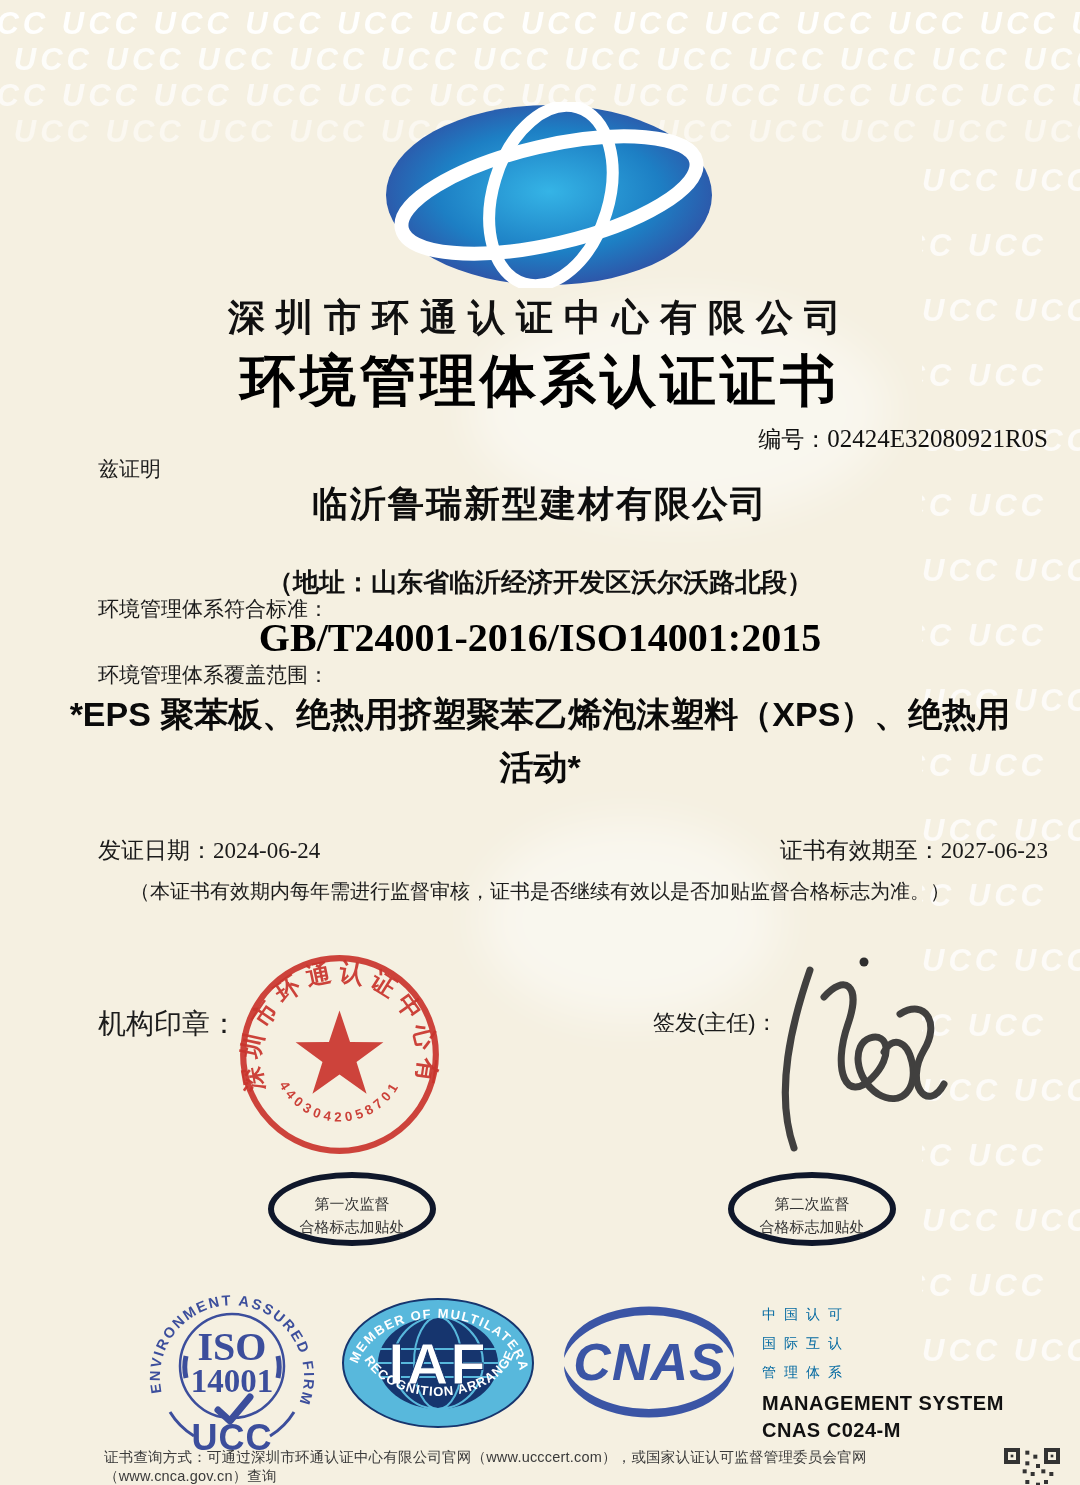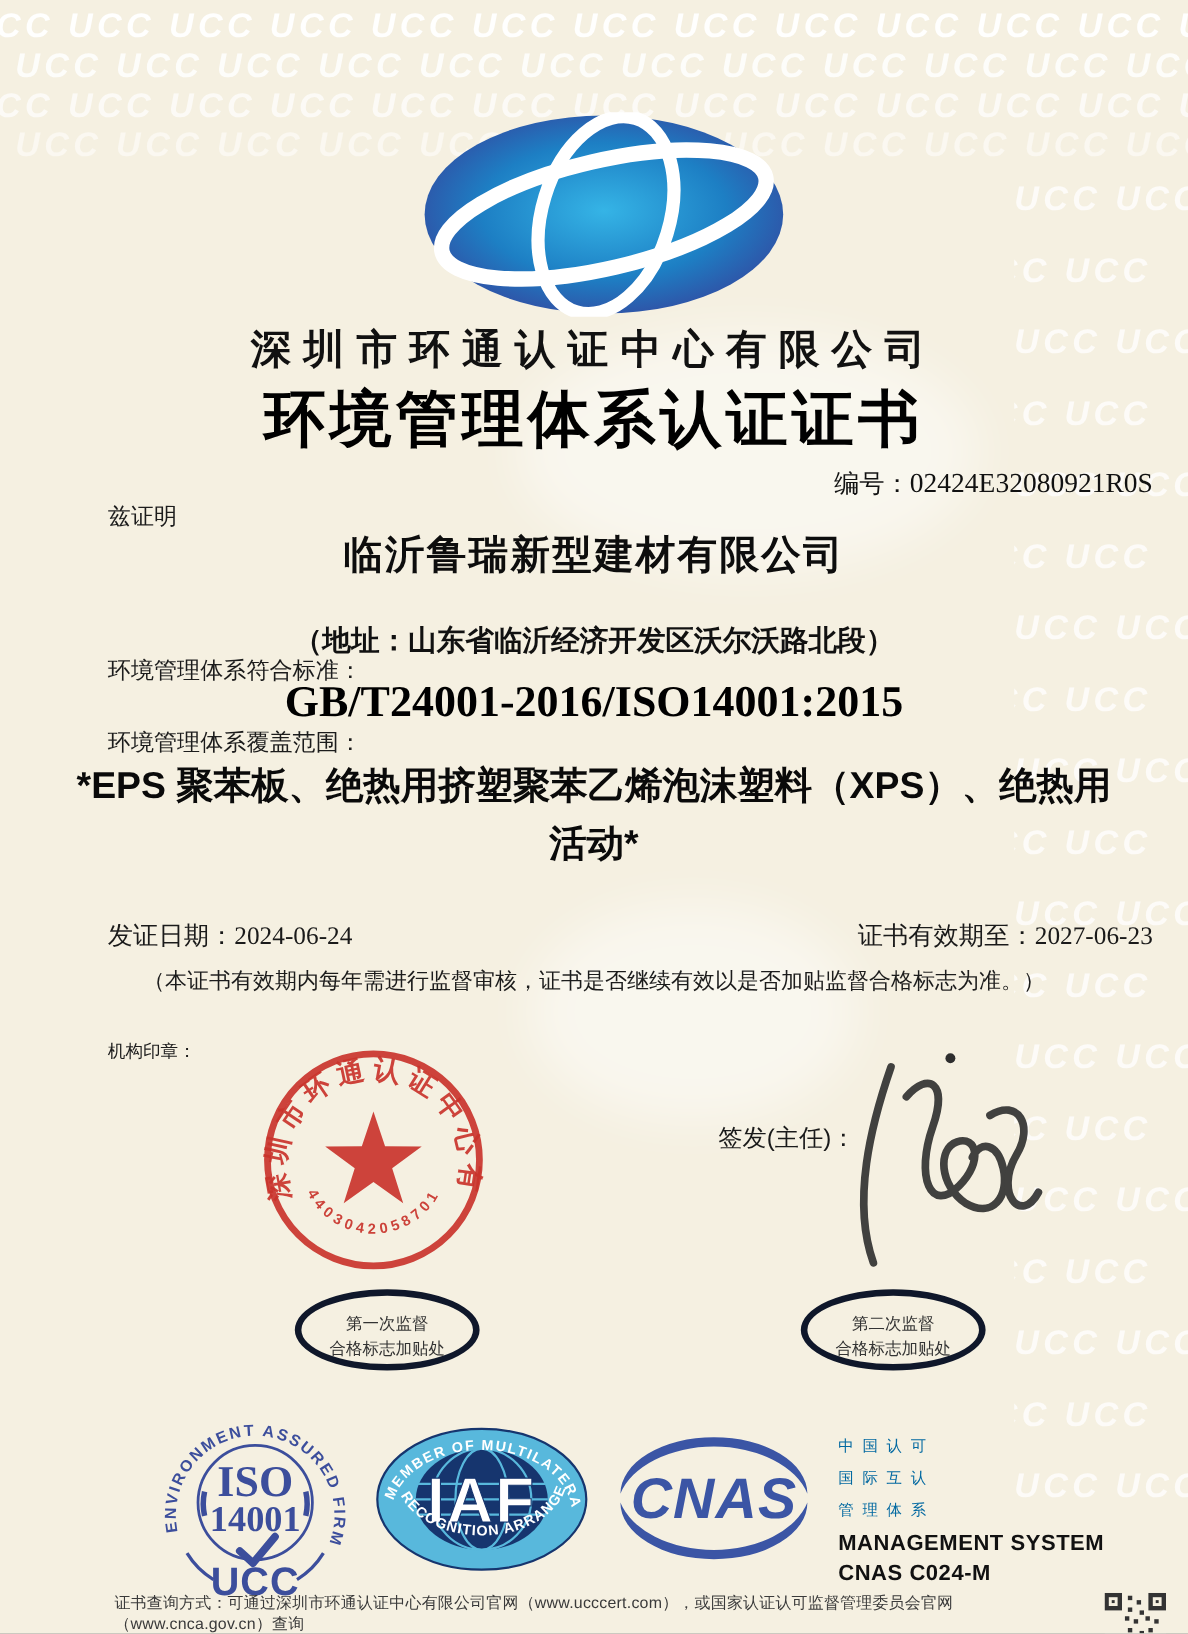--- a/index.html
+++ b/index.html
@@ -56,23 +56,23 @@
     font-size:34px; font-weight:bold; line-height:53px; color:#0a0a0a;
   }
   .dates { position:absolute; top:835px; left:98px; right:32px; font-size:23px; }
   .dates .right { float:right; }
   .dates .d { font-family:"Liberation Serif", serif; }
   .note {
     position:absolute; top:878px; left:0; width:100%; text-align:center;
     font-size:20px; color:#1c1c1c;
   }
   
-  .seal-label { top:946px; font-size:16px; }
+  .seal-label { top:1005px; font-size:28px; }
   .seal { position:absolute; left:237px; top:952px; }
-  .sign-label { position:absolute; left:653px; top:1008px; font-size:22px;margin-top:12px; }
+  .sign-label { position:absolute; left:653px; top:1008px; font-size:22px; }
   .signature { position:absolute; left:752px; top:952px; }
   
   .badge {
     position:absolute; top:1172px; width:168px; height:74px;
     border:6px solid #0f172a; border-radius:50%;
     text-align:center; font-size:15px; color:#333; line-height:1.55; padding-top:14px;
   }
   .badge.b1 { left:268px; } .badge.b2 { left:728px; }
   
   .iso-logo  { position:absolute; left:146px; top:1284px; }

